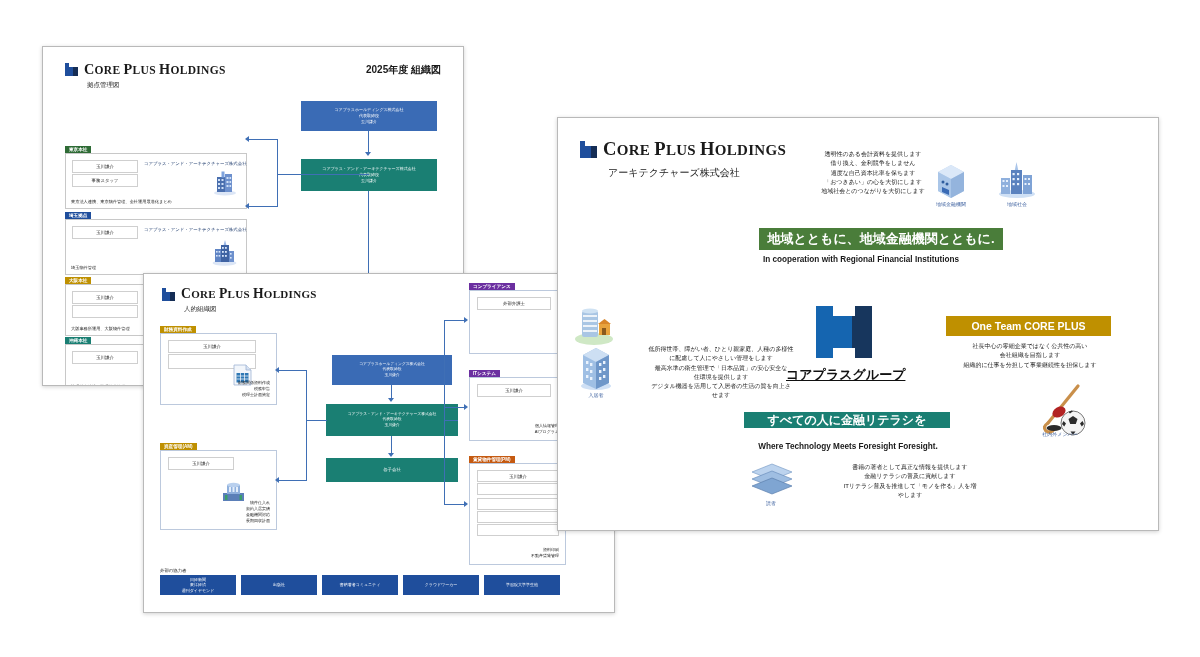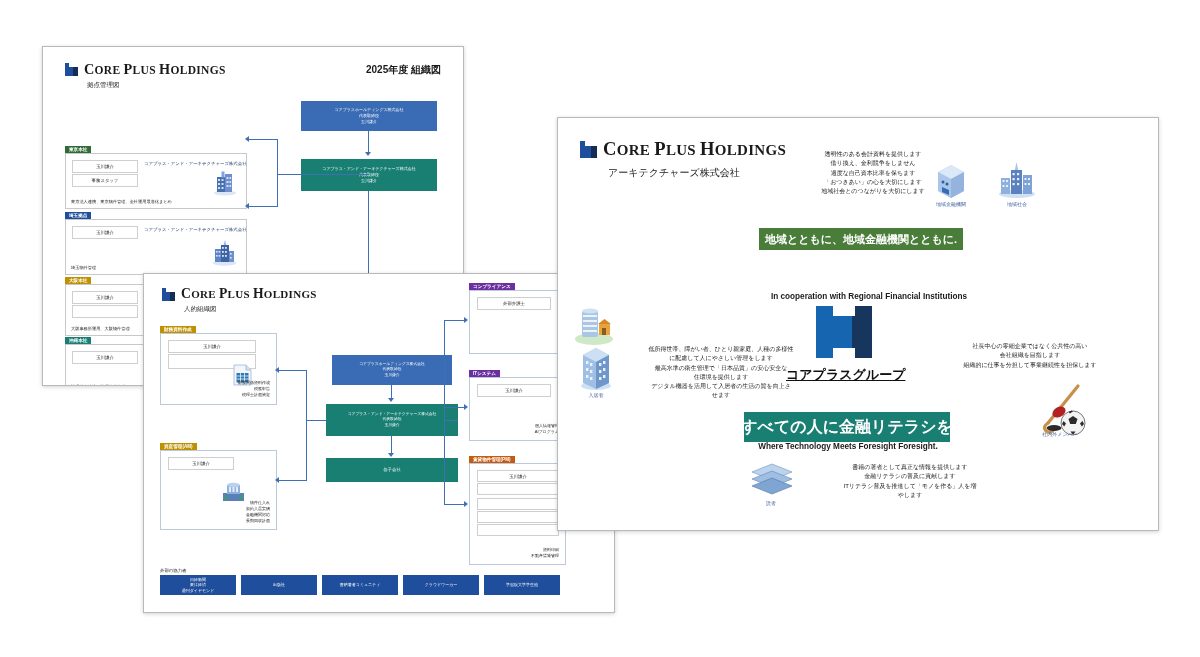--- a/index.html
+++ b/index.html
@@ -431,22 +431,22 @@
         <rect x="16.5" y="23" width="2.2" height="2.2"></rect>
           <rect x="21" y="23" width="2.2" height="2.2"></rect>
         <rect x="28.5" y="18" width="2" height="2"></rect>
           <rect x="32" y="18" width="2" height="2"></rect>
         <rect x="28.5" y="23" width="2" height="2"></rect>
           <rect x="32" y="23" width="2" height="2"></rect>
       </g>
     </svg>
     <div class="icon-cap" style="left:434px;top:83px;width:50px;">地域社会</div>
 
-    <div class="banner green" style="left:201px;top:110px;width:204px;height:22px;font-size:11px;">地域とともに、地域金融機関とともに.</div>
-    <div class="eng-sub" style="left:186px;top:137px;width:250px;margin-top:37px;">In cooperation with Regional Financial Institutions</div>
+    <div class="banner green" style="left:201px;top:110px;width:244px;height:22px;font-size:13px;">地域とともに、地域金融機関とともに.</div>
+    <div class="eng-sub" style="left:178px;top:137px;width:250px;">In cooperation with Regional Financial Institutions</div>
 
     <svg style="position:absolute;left:14px;top:187px;" width="44" height="42" viewBox="0 0 44 42">
       <ellipse cx="22" cy="34" rx="19" ry="6" fill="#cfe8c5"></ellipse>
       <rect x="10" y="6" width="16" height="26" rx="2" fill="#a9c6e4"></rect>
       <ellipse cx="18" cy="6" rx="8" ry="2.4" fill="#cfe2f3"></ellipse>
       <g fill="#fff" opacity=".8">
         <rect x="11" y="10" width="14" height="2"></rect>
           <rect x="11" y="15" width="14" height="2"></rect>
         <rect x="11" y="20" width="14" height="2"></rect>
           <rect x="11" y="25" width="14" height="2"></rect>
@@ -489,20 +489,21 @@
 
     <div class="grp-logo" style="left:258px;top:188px;width:56px;height:52px;">
       <div class="g1"></div>
         <div class="g4"></div>
         <div class="g3"></div>
       <div class="g2"></div>
         <div class="g5"></div>
     </div>
     <div class="grp-name" style="left:228px;top:248px;text-decoration:underline;">コアプラスグループ</div>
 
+    <div class="banner gold" style="left:388px;top:198px;width:165px;height:20px;font-size:10.5px;">One Team CORE PLUS</div>
     <div class="jp-lines" style="left:372px;top:224px;width:200px;">
       <div>社長中心の零細企業ではなく公共性の高い</div>
       <div>会社組織を目指します</div>
       <div>組織的に仕事を分担して事業継続性を担保します</div>
     </div>
 
     <svg style="position:absolute;left:472px;top:265px;" width="62" height="54" viewBox="0 0 62 54">
       <line x1="48" y1="3" x2="18" y2="40" stroke="#c98f4a" stroke-width="3.2" stroke-linecap="round"></line>
       <path d="M18 40 q-6 4 -2 8 q5 3 9 -3" fill="none" stroke="#c98f4a" stroke-width="3.2" stroke-linecap="round"></path>
       <ellipse cx="29" cy="29" rx="7" ry="5" fill="#b22222" transform="rotate(-30 29 29)"></ellipse>
@@ -511,21 +512,21 @@
       <g fill="#2b2b2b">
         <polygon points="43,33 47.5,36 45.8,41 40.2,41 38.5,36"></polygon>
         <polygon points="43,28.2 40,30.4 38.6,29 41.5,27.4"></polygon>
         <polygon points="52.5,38 50,40.5 51.8,43.5 54,41"></polygon>
         <polygon points="33.5,38 36,40.5 34.2,43.5 32,41"></polygon>
         <polygon points="43,51.8 40.5,48.5 45.5,48.5"></polygon>
       </g>
     </svg>
     <div class="icon-cap" style="left:464px;top:313px;width:76px;">社内外メンバー</div>
 
-    <div class="banner teal" style="left:186px;top:294px;width:206px;height:30px;font-size:16px;text-align:center;">すべての人に金融リテラシを</div>
+    <div class="banner teal" style="left:186px;top:294px;width:206px;height:16px;font-size:12px;text-align:center;">すべての人に金融リテラシを</div>
     <div class="eng-sub" style="left:170px;top:324px;width:240px;">Where Technology Meets Foresight Foresight.</div>
 
     <svg style="position:absolute;left:192px;top:344px;" width="44" height="36" viewBox="0 0 44 36">
       <polygon points="22,2 42,10 22,18 2,10" fill="#bcd3ee" stroke="#7d9fc9" stroke-width="0.7"></polygon>
       <polygon points="22,9 42,17 22,25 2,17" fill="#9fbee2" stroke="#6c8fbd" stroke-width="0.7"></polygon>
       <polygon points="22,16 42,24 22,32 2,24" fill="#7fa5d2" stroke="#5b7fae" stroke-width="0.7"></polygon>
     </svg>
     <div class="icon-cap" style="left:190px;top:382px;width:46px;">読者</div>
 
     <div class="jp-lines" style="left:232px;top:345px;width:240px;">

